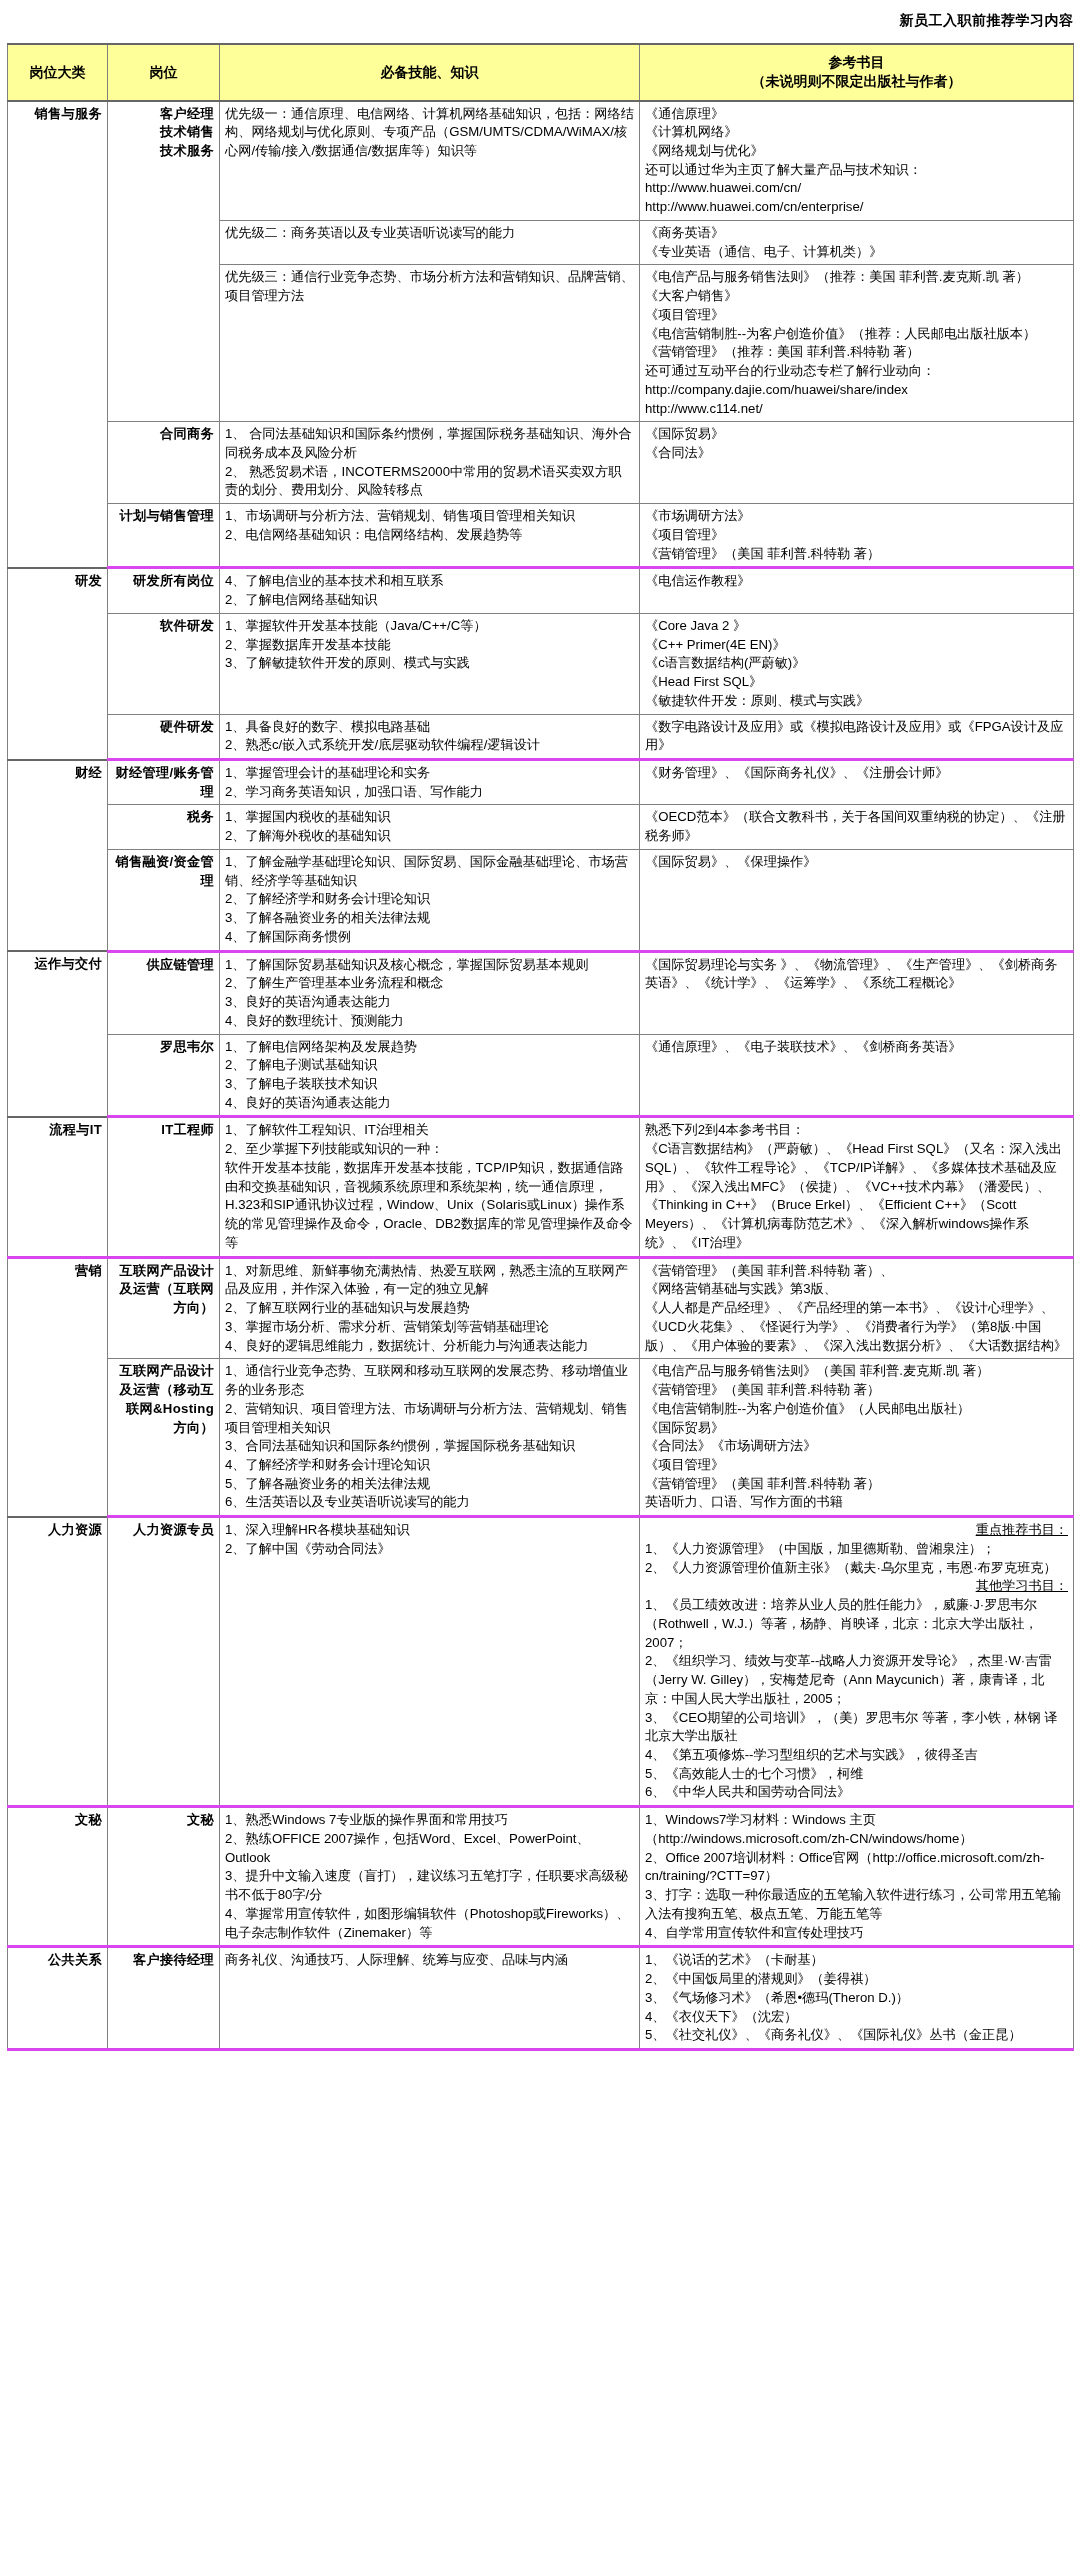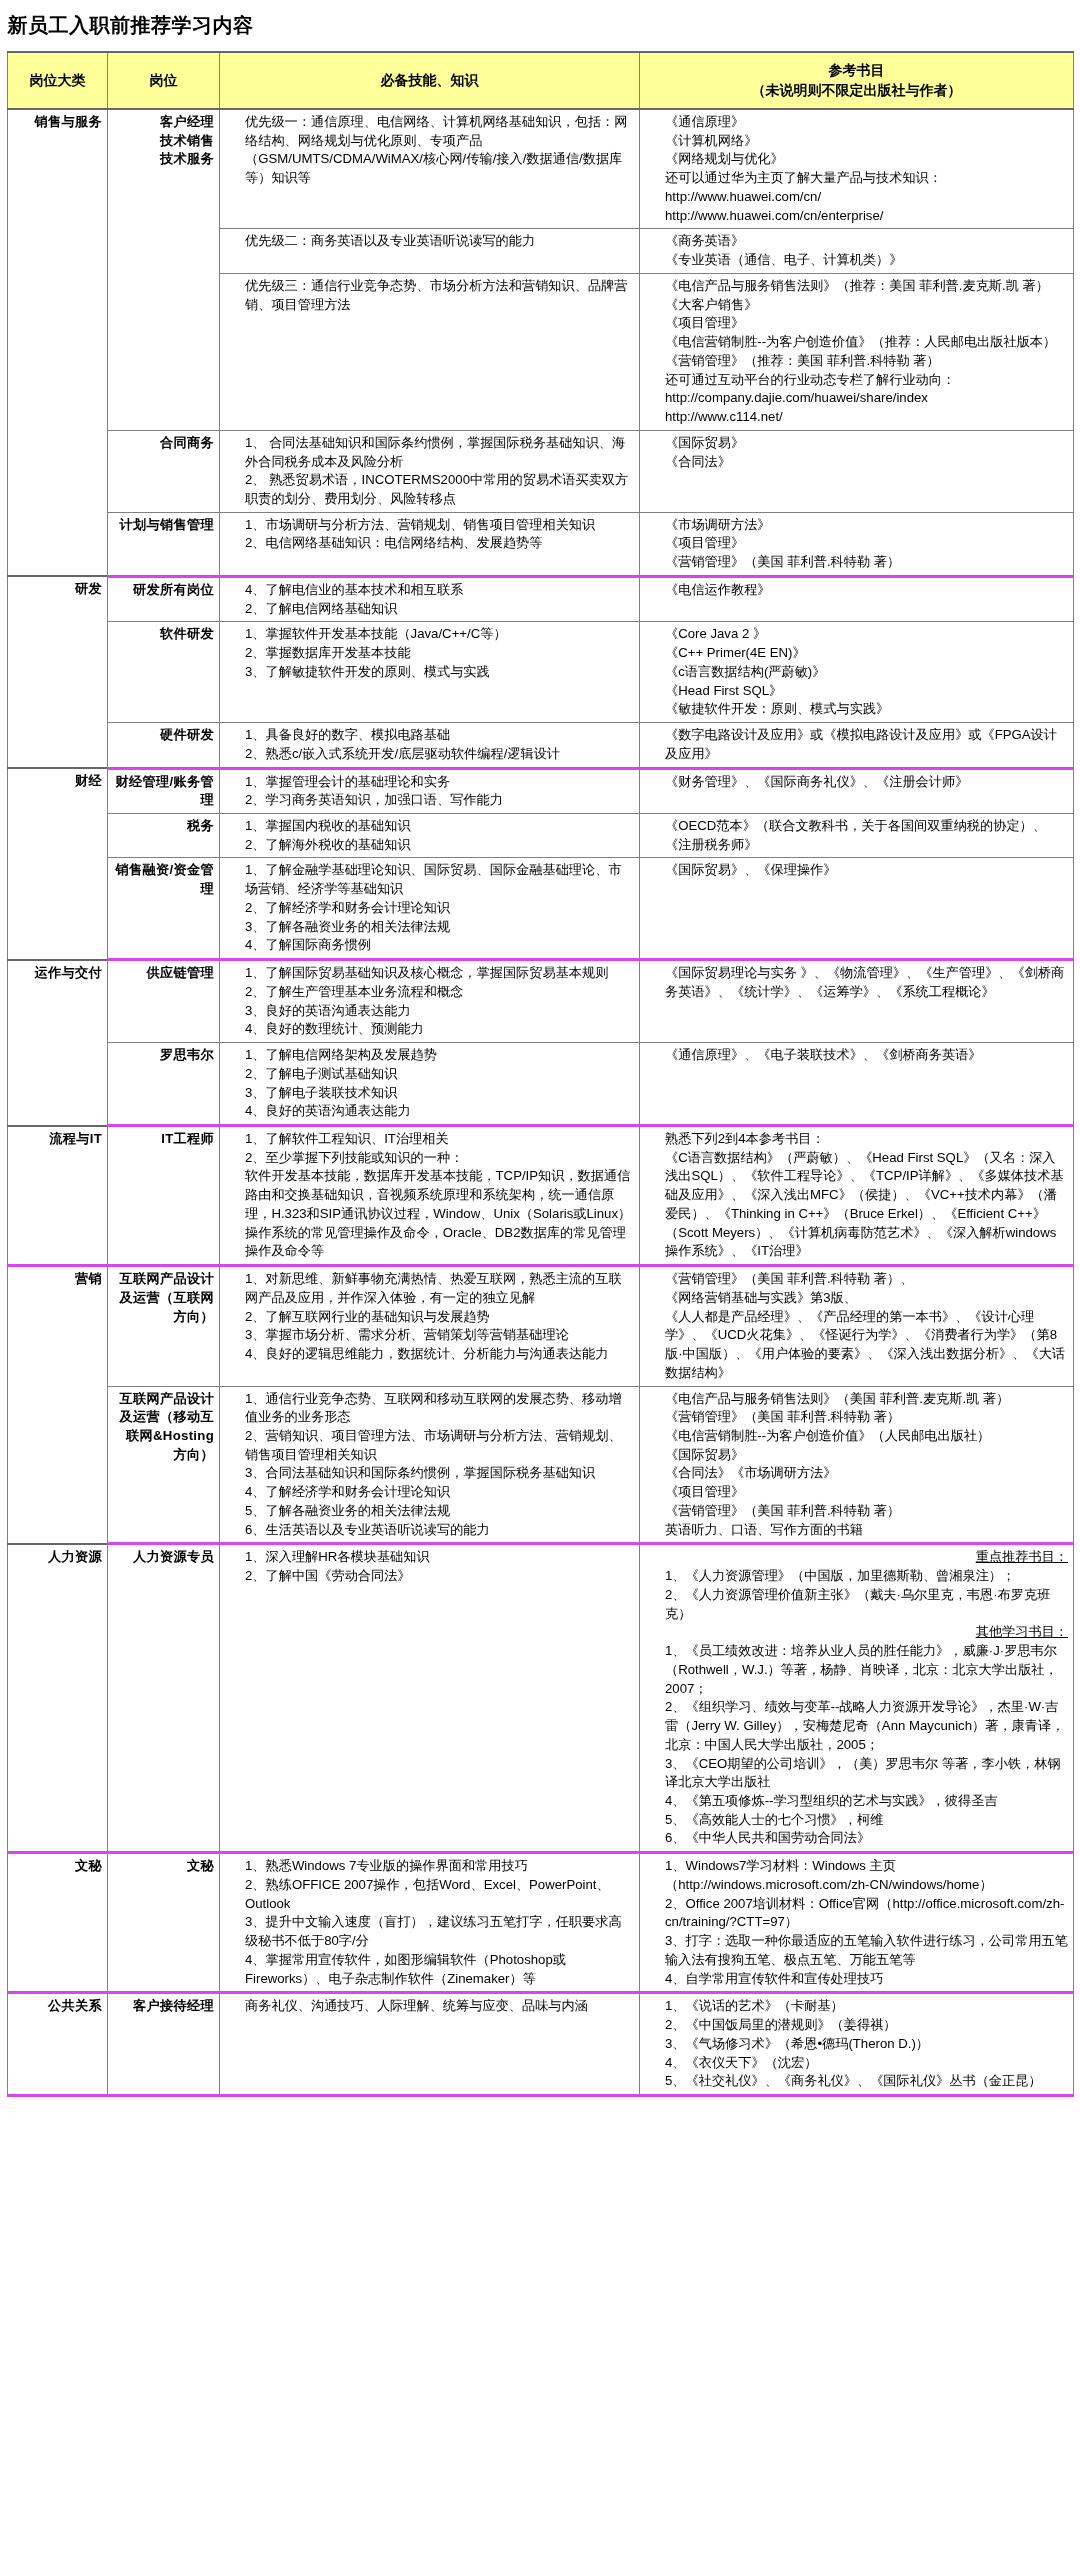--- a/index.html
+++ b/index.html
@@ -30,23 +30,23 @@
     vertical-align: top;
     font-size: 13.2px;
     line-height: 1.42;
     word-break: break-word;
     overflow-wrap: break-word;
   }
   
   tr.title-row td {
     border: none;
     border-bottom: 0;
-    text-align: left;
+    text-align: right;
     font-weight: bold;
-    font-size: 20px;
+    font-size: 14px;
     padding: 11px 0 12px 0;
     letter-spacing: .5px;
   }
   
   tr.head-row th {
     background: #ffff99;
     text-align: center;
     vertical-align: middle;
     font-weight: bold;
     font-size: 14px;
@@ -62,21 +62,21 @@
 
   td.cat, td.job {
     text-align: right;
     vertical-align: middle;
     font-weight: bold;
     font-size: 13.6px;
     line-height: 1.5;
     letter-spacing: .3px;
   }
   td.skill, td.book { vertical-align: middle; }
-  td.skill .blk, td.book .blk { white-space: pre-wrap; margin-left: 20px; }
+  td.skill .blk, td.book .blk { white-space: pre-wrap; }
 
   
   tr.sec-start > td, tr.sec-start > th { border-top: 2px solid #666666; }
   tr.sec-end > td { border-bottom: 3px solid #d946ef; }
 
   .u { text-decoration: underline; text-align: right; }
 </style>
 </head>
 <body>
 

